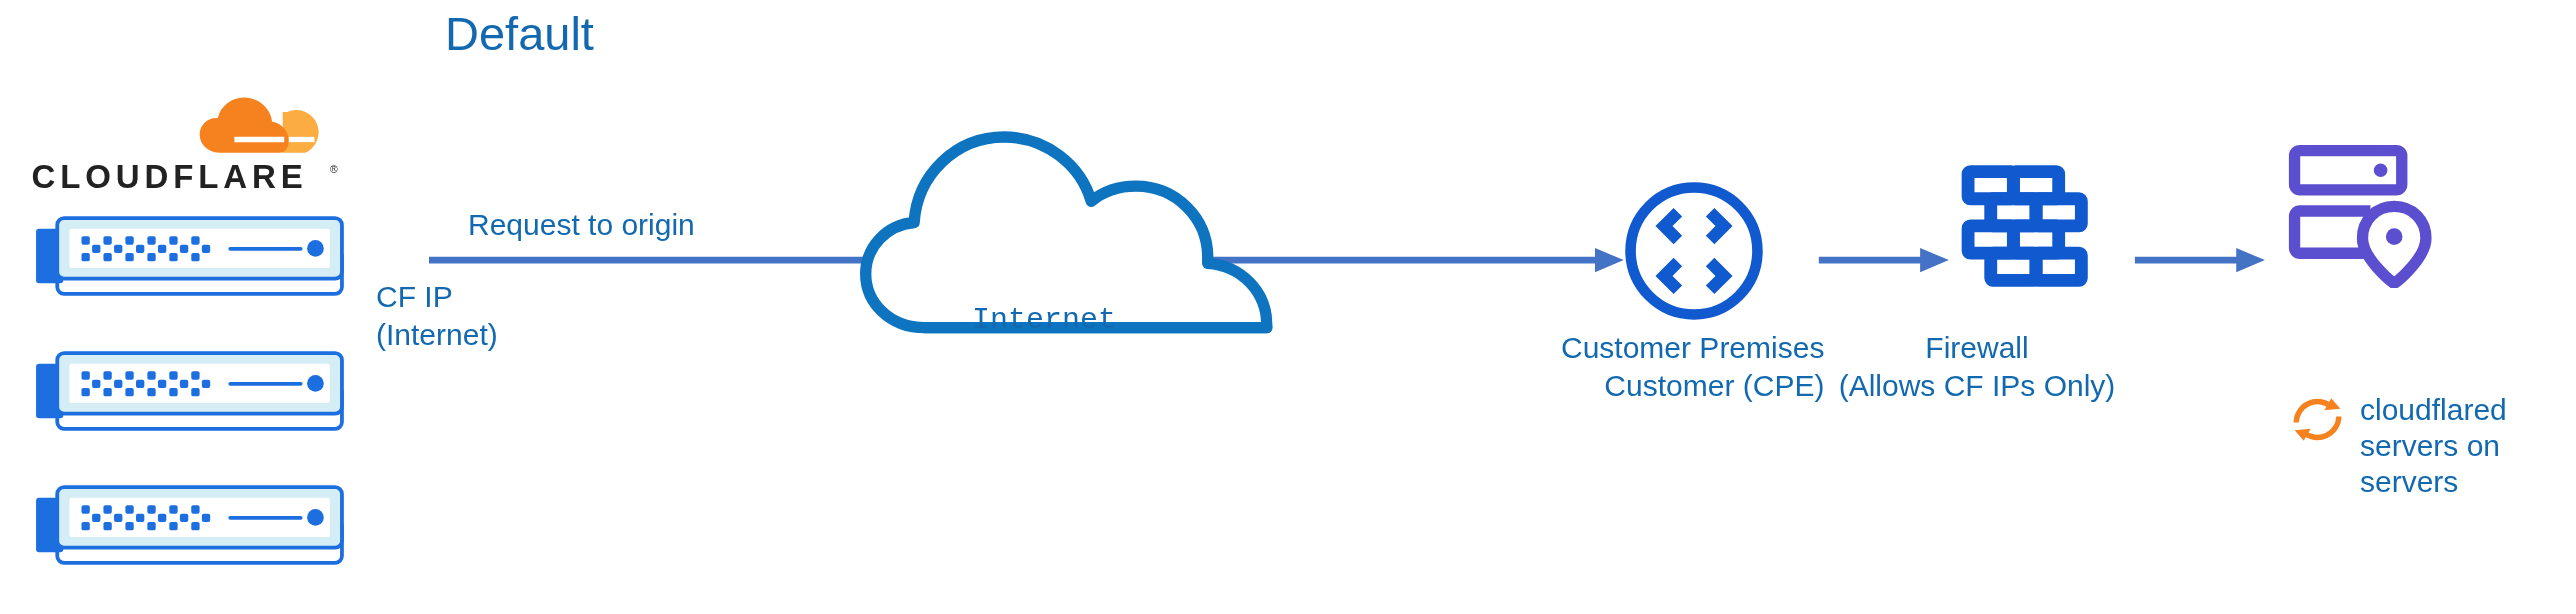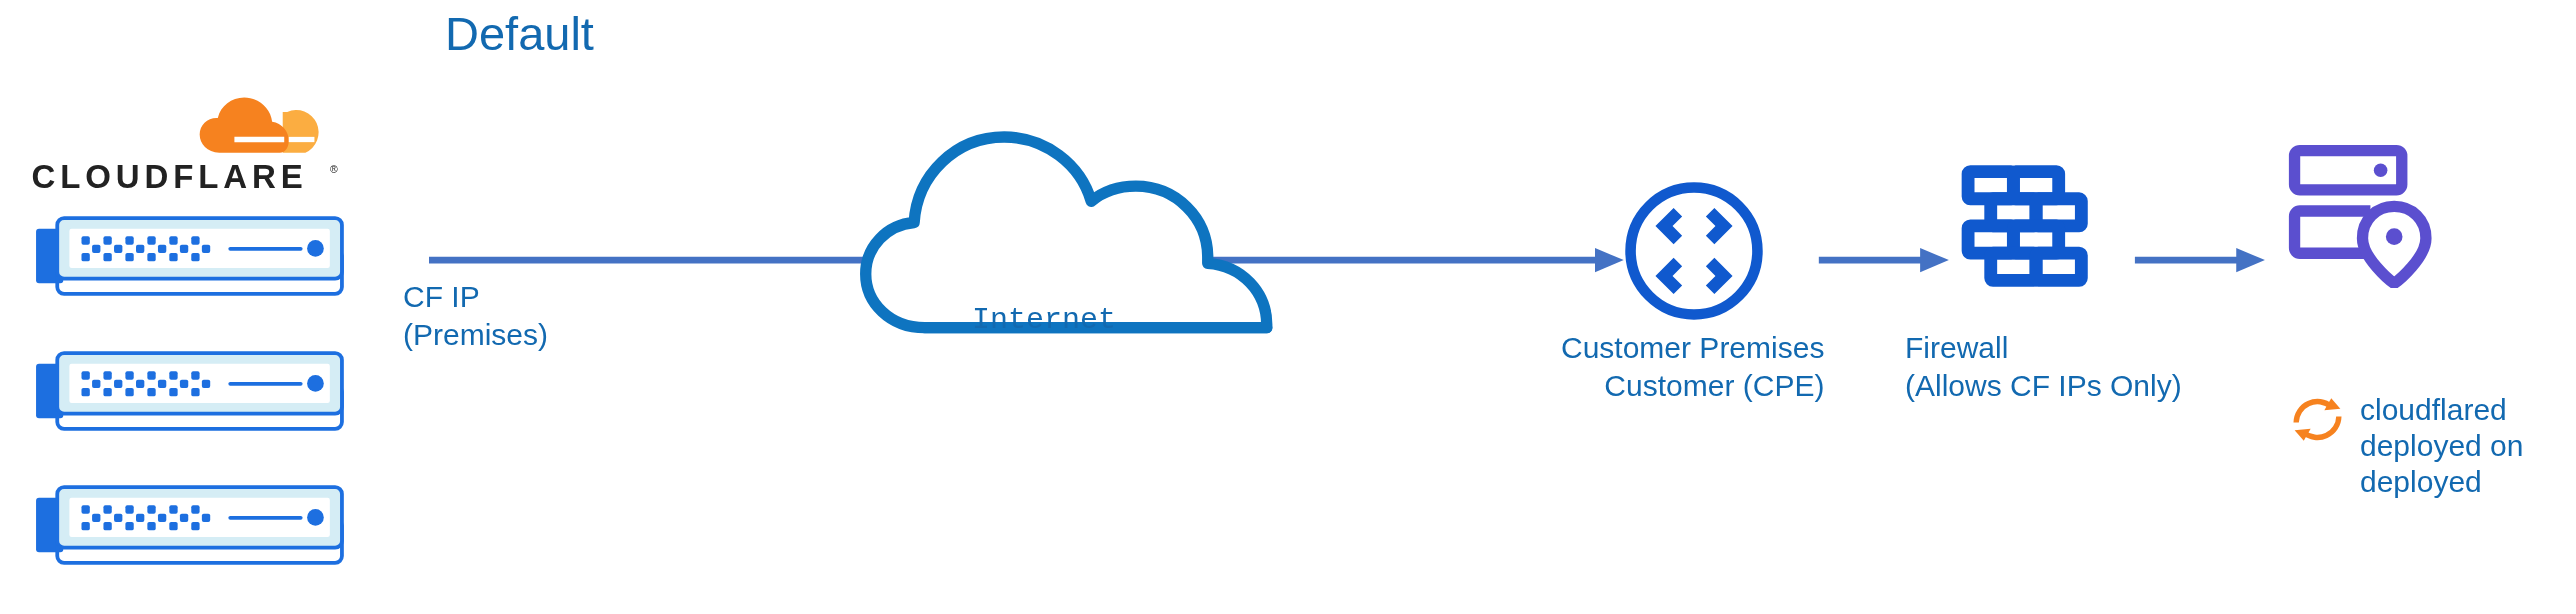--- a/index.html
+++ b/index.html
@@ -65,37 +65,37 @@
     color: #1269B0;
     font-size: 30px;
     line-height: 38px;
     white-space: nowrap;
   }
   #label-request-to-origin {
     left: 468px;
     top: 206px;
   }
   #label-cf-ip {
-    left: 403px;
+    left: 376px;
     top: 278px;
   }
   #label-internet {
     left: 972px;
     top: 301px;
     font-family: Liberation Mono, monospace;
   }
   #label-cpe {
     left: 1561px;
     top: 329px;
     text-align: right;
   }
   #label-firewall {
-    left: 1905px;
+    left: 1818px;
     top: 329px;
-    text-align: left;
+    text-align: center;
     width: 318px;
   }
   #label-firewall .l1 { display: block; }
   #label-firewall .l2 { display: block; }
   #label-origin {
     left: 2287px;
     top: 329px;
   }
   #label-cloudflared {
     left: 2360px;
@@ -301,35 +301,36 @@
     <circle cx="142" cy="128" r="11" fill="#5B4FCF"></circle>
   </svg>
 
   <svg class="abs" id="cloudflared-sync-icon" viewBox="0 0 80 80">
     <path d="M12 44 A28 28 0 0 1 58 23" fill="none" stroke="#F6821F" stroke-width="7"></path>
     <polygon points="58 12 70 26 49 28" fill="#F6821F"></polygon>
     <path d="M68 36 A28 28 0 0 1 22 57" fill="none" stroke="#F6821F" stroke-width="7"></path>
     <polygon points="22 68 10 54 31 52" fill="#F6821F"></polygon>
   </svg>
 
+  <div class="abs label" id="label-request-to-origin">Request to origin</div>
 
   <div class="abs label" id="label-cf-ip">
     <div>CF IP</div>
-    <div>(Premises)</div>
+    <div>(Internet)</div>
   </div>
 
   <div class="abs label" id="label-internet">Internet</div>
 
   <div class="abs label" id="label-cpe">
     <div>Customer Premises</div>
     <div>Customer (CPE)</div>
   </div>
 
   <div class="abs label" id="label-firewall">
     <span class="l1">Firewall</span>
     <span class="l2">(Allows CF IPs Only)</span>
   </div>
 
 
-  <div class="abs label" id="label-cloudflared">cloudflared deployed on deployed</div>
+  <div class="abs label" id="label-cloudflared">cloudflared servers on servers</div>
 
 </div>
 
 
 </body></html>

